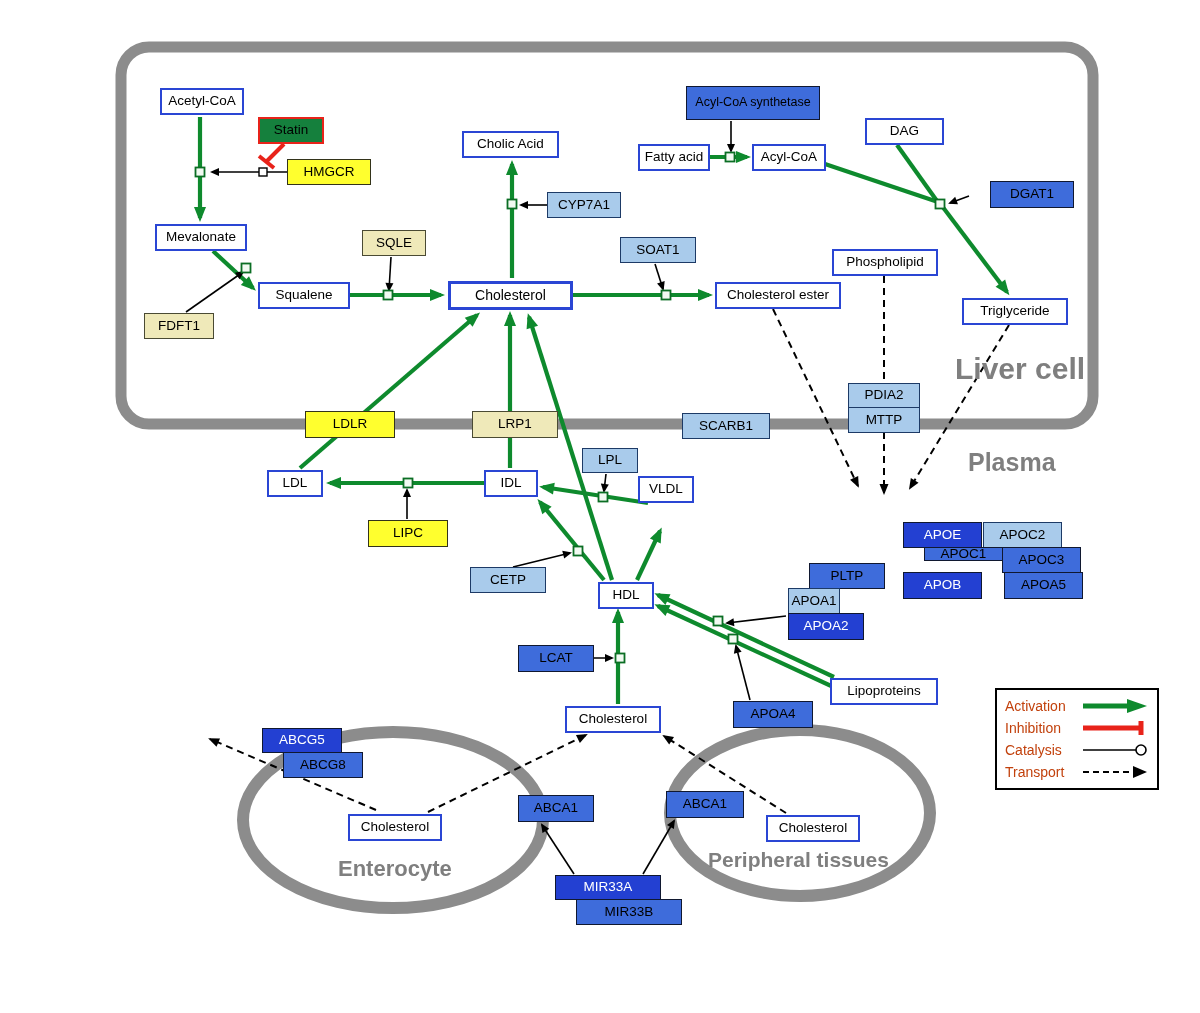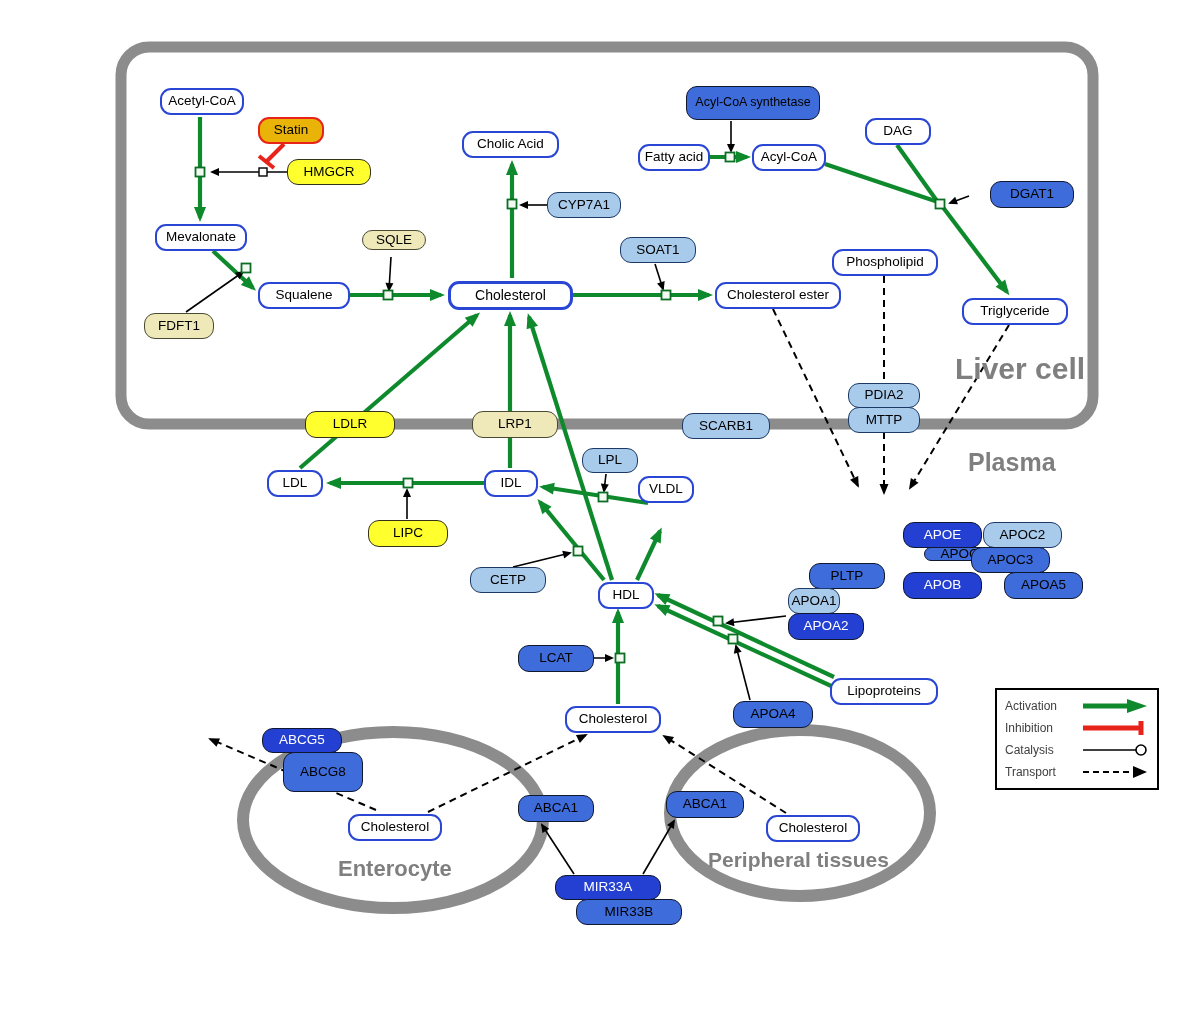--- a/index.html
+++ b/index.html
@@ -1,35 +1,35 @@
 <!DOCTYPE html>
 <html style="--activation: #0E8A2D; --inhibition: #E8231A; --membrane: #8C8C8C; --metabolite_border: #2A46D4; --vip_yellow: #FFFF2E; --pale_yellow: #EFE9B9; --light_blue: #A9CBEB; --mid_blue: #3E6CDB; --dark_blue: #2340D2;"><head>
 <meta charset="utf-8">
 <style>
   html,body{margin:0;padding:0;background:#fff;}
   .canvas{position:relative;width:1200px;height:1013px;background:#fff;
           font-family:"Liberation Sans",sans-serif;overflow:hidden;}
   #edges{position:absolute;left:0;top:0;z-index:1;}
   .node{position:absolute;z-index:2;box-sizing:border-box;height:27px;
         display:flex;align-items:center;justify-content:center;text-align:center;
-        font-size:13.5px;line-height:1.1;color:#000;background:#fff;border-radius:11px;}
+        font-size:13.5px;line-height:1.1;color:#000;background:#fff;}
   .met{border:2px solid var(--metabolite_border,#2A46D4);background:#fff;}
   .met-key{border-width:3px;font-size:14px;}
-  .drug{border:2px solid var(--inhibition,#E8231A);background:#eab308;text-align:center;}
+  .drug{border:2px solid var(--inhibition,#E8231A);background:#15803d;text-align:center;}
   .vip{background:var(--vip_yellow,#FFFF2E);border:1.5px solid #33331a;}
   .pale{background:var(--pale_yellow,#EFE9B9);border:1.5px solid #4a4a33;}
   .lblue{background:var(--light_blue,#A9CBEB);border:1.5px solid #1d3a66;}
   .mblue{background:var(--mid_blue,#3E6CDB);border:1.5px solid #101830;color:#000;margin-left:21px;}
   .dblue{background:var(--dark_blue,#2340D2);border:1.5px solid #101830;color:#fff;}
   .tall{height:34px;font-size:12.5px;}
   .region-label{position:absolute;z-index:2;font-weight:bold;color:#7f7f7f;}
   .legend{position:absolute;z-index:3;left:995px;top:688px;width:164px;height:102px;
           background:#fff;border:2px solid #000;box-sizing:border-box;padding:5px 8px;}
   .legend-row{display:flex;align-items:center;justify-content:space-between;height:22px;}
-  .legend-row span{font-size:12px;color:#404040;}
+  .legend-row span{font-size:14px;color:#c2410c;}
 </style>
 </head>
 <body>
 
 <div class="canvas">
 
   <svg id="edges" width="1200" height="1013" viewBox="0 0 1200 1013">
     <defs>
       <marker id="mGreen" markerUnits="userSpaceOnUse" markerWidth="18" markerHeight="16" refX="12" refY="7" orient="auto">
         <path d="M1,1 L16,7 L1,13 Z" fill="#0E8A2D"></path>
@@ -129,30 +129,30 @@
   <div class="region-label" style="left:968px;top:448px;font-size:25px;">Plasma</div>
   <div class="region-label" style="left:338px;top:856px;font-size:22px;">Enterocyte</div>
   <div class="region-label" style="left:708px;top:848px;font-size:21px;">Peripheral tissues</div>
 
   <div class="node met" style="left:160px;top:88px;width:84px">Acetyl-CoA</div>
   <div class="node drug" style="left:258px;top:117px;width:66px">Statin</div>
   <div class="node vip" style="left:287px;top:159px;width:84px;height:26px">HMGCR</div>
   <div class="node met" style="left:155px;top:224px;width:92px">Mevalonate</div>
   <div class="node pale" style="left:144px;top:313px;width:70px;height:26px">FDFT1</div>
   <div class="node met" style="left:258px;top:282px;width:92px">Squalene</div>
-  <div class="node pale" style="left:362px;top:230px;width:64px;height:20px">SQLE</div>
+  <div class="node pale" style="left:362px;top:230px;width:64px;height:26px">SQLE</div>
   <div class="node met met-key" style="left:448px;top:281px;width:125px;height:29px">Cholesterol</div>
   <div class="node met" style="left:462px;top:131px;width:97px">Cholic Acid</div>
   <div class="node lblue" style="left:547px;top:192px;width:74px;height:26px">CYP7A1</div>
   <div class="node lblue" style="left:620px;top:237px;width:76px;height:26px">SOAT1</div>
   <div class="node met" style="left:715px;top:282px;width:126px">Cholesterol ester</div>
   <div class="node mblue tall" style="left:665px;top:86px;width:134px">Acyl-CoA synthetase</div>
   <div class="node met" style="left:638px;top:144px;width:72px">Fatty acid</div>
   <div class="node met" style="left:752px;top:144px;width:74px">Acyl-CoA</div>
-  <div class="node met" style="left:865px;top:118px;width:66px">DAG</div>
+  <div class="node met" style="left:865px;top:118px;width:79px">DAG</div>
   <div class="node mblue" style="left:969px;top:181px;width:84px">DGAT1</div>
   <div class="node met" style="left:832px;top:249px;width:106px">Phospholipid</div>
   <div class="node met" style="left:962px;top:298px;width:106px">Triglyceride</div>
   <div class="node lblue" style="left:848px;top:383px;width:72px;height:25px">PDIA2</div>
   <div class="node lblue" style="left:848px;top:407px;width:72px;height:26px">MTTP</div>
 
   <div class="node vip" style="left:305px;top:411px;width:90px">LDLR</div>
   <div class="node pale" style="left:472px;top:411px;width:86px">LRP1</div>
   <div class="node lblue" style="left:682px;top:413px;width:88px;height:26px">SCARB1</div>
 
@@ -166,28 +166,28 @@
   <div class="node mblue" style="left:497px;top:645px;width:76px">LCAT</div>
   <div class="node mblue" style="left:788px;top:563px;width:76px;height:26px">PLTP</div>
   <div class="node lblue" style="left:788px;top:588px;width:52px;height:26px">APOA1</div>
   <div class="node dblue" style="left:788px;top:613px;width:76px">APOA2</div>
   <div class="node mblue" style="left:712px;top:701px;width:80px">APOA4</div>
   <div class="node met" style="left:830px;top:678px;width:108px">Lipoproteins</div>
 
   <div class="node dblue" style="left:903px;top:522px;width:79px;height:26px">APOE</div>
   <div class="node lblue" style="left:983px;top:522px;width:79px;height:26px">APOC2</div>
   <div class="node mblue" style="left:903px;top:547px;width:79px;height:14px">APOC1</div>
-  <div class="node mblue" style="left:950px;top:547px;width:79px;height:26px">APOC3</div>
+  <div class="node mblue" style="left:981px;top:547px;width:79px;height:26px">APOC3</div>
   <div class="node dblue" style="left:903px;top:572px;width:79px">APOB</div>
   <div class="node mblue" style="left:983px;top:572px;width:79px">APOA5</div>
 
   <div class="node met" style="left:565px;top:706px;width:96px">Cholesterol</div>
 
   <div class="node dblue" style="left:262px;top:728px;width:80px;height:25px">ABCG5</div>
-  <div class="node mblue" style="left:262px;top:752px;width:80px;height:40px">ABCG8</div>
+  <div class="node mblue" style="left:262px;top:752px;width:80px;height:26px">ABCG8</div>
   <div class="node met" style="left:348px;top:814px;width:94px">Cholesterol</div>
   <div class="node mblue" style="left:497px;top:795px;width:76px">ABCA1</div>
   <div class="node mblue" style="left:645px;top:791px;width:78px">ABCA1</div>
   <div class="node met" style="left:766px;top:815px;width:94px">Cholesterol</div>
   <div class="node dblue" style="left:555px;top:875px;width:106px;height:25px">MIR33A</div>
   <div class="node mblue" style="left:555px;top:899px;width:106px;height:26px">MIR33B</div>
 
   <div class="legend">
     <div class="legend-row">
       <span>Activation</span>

